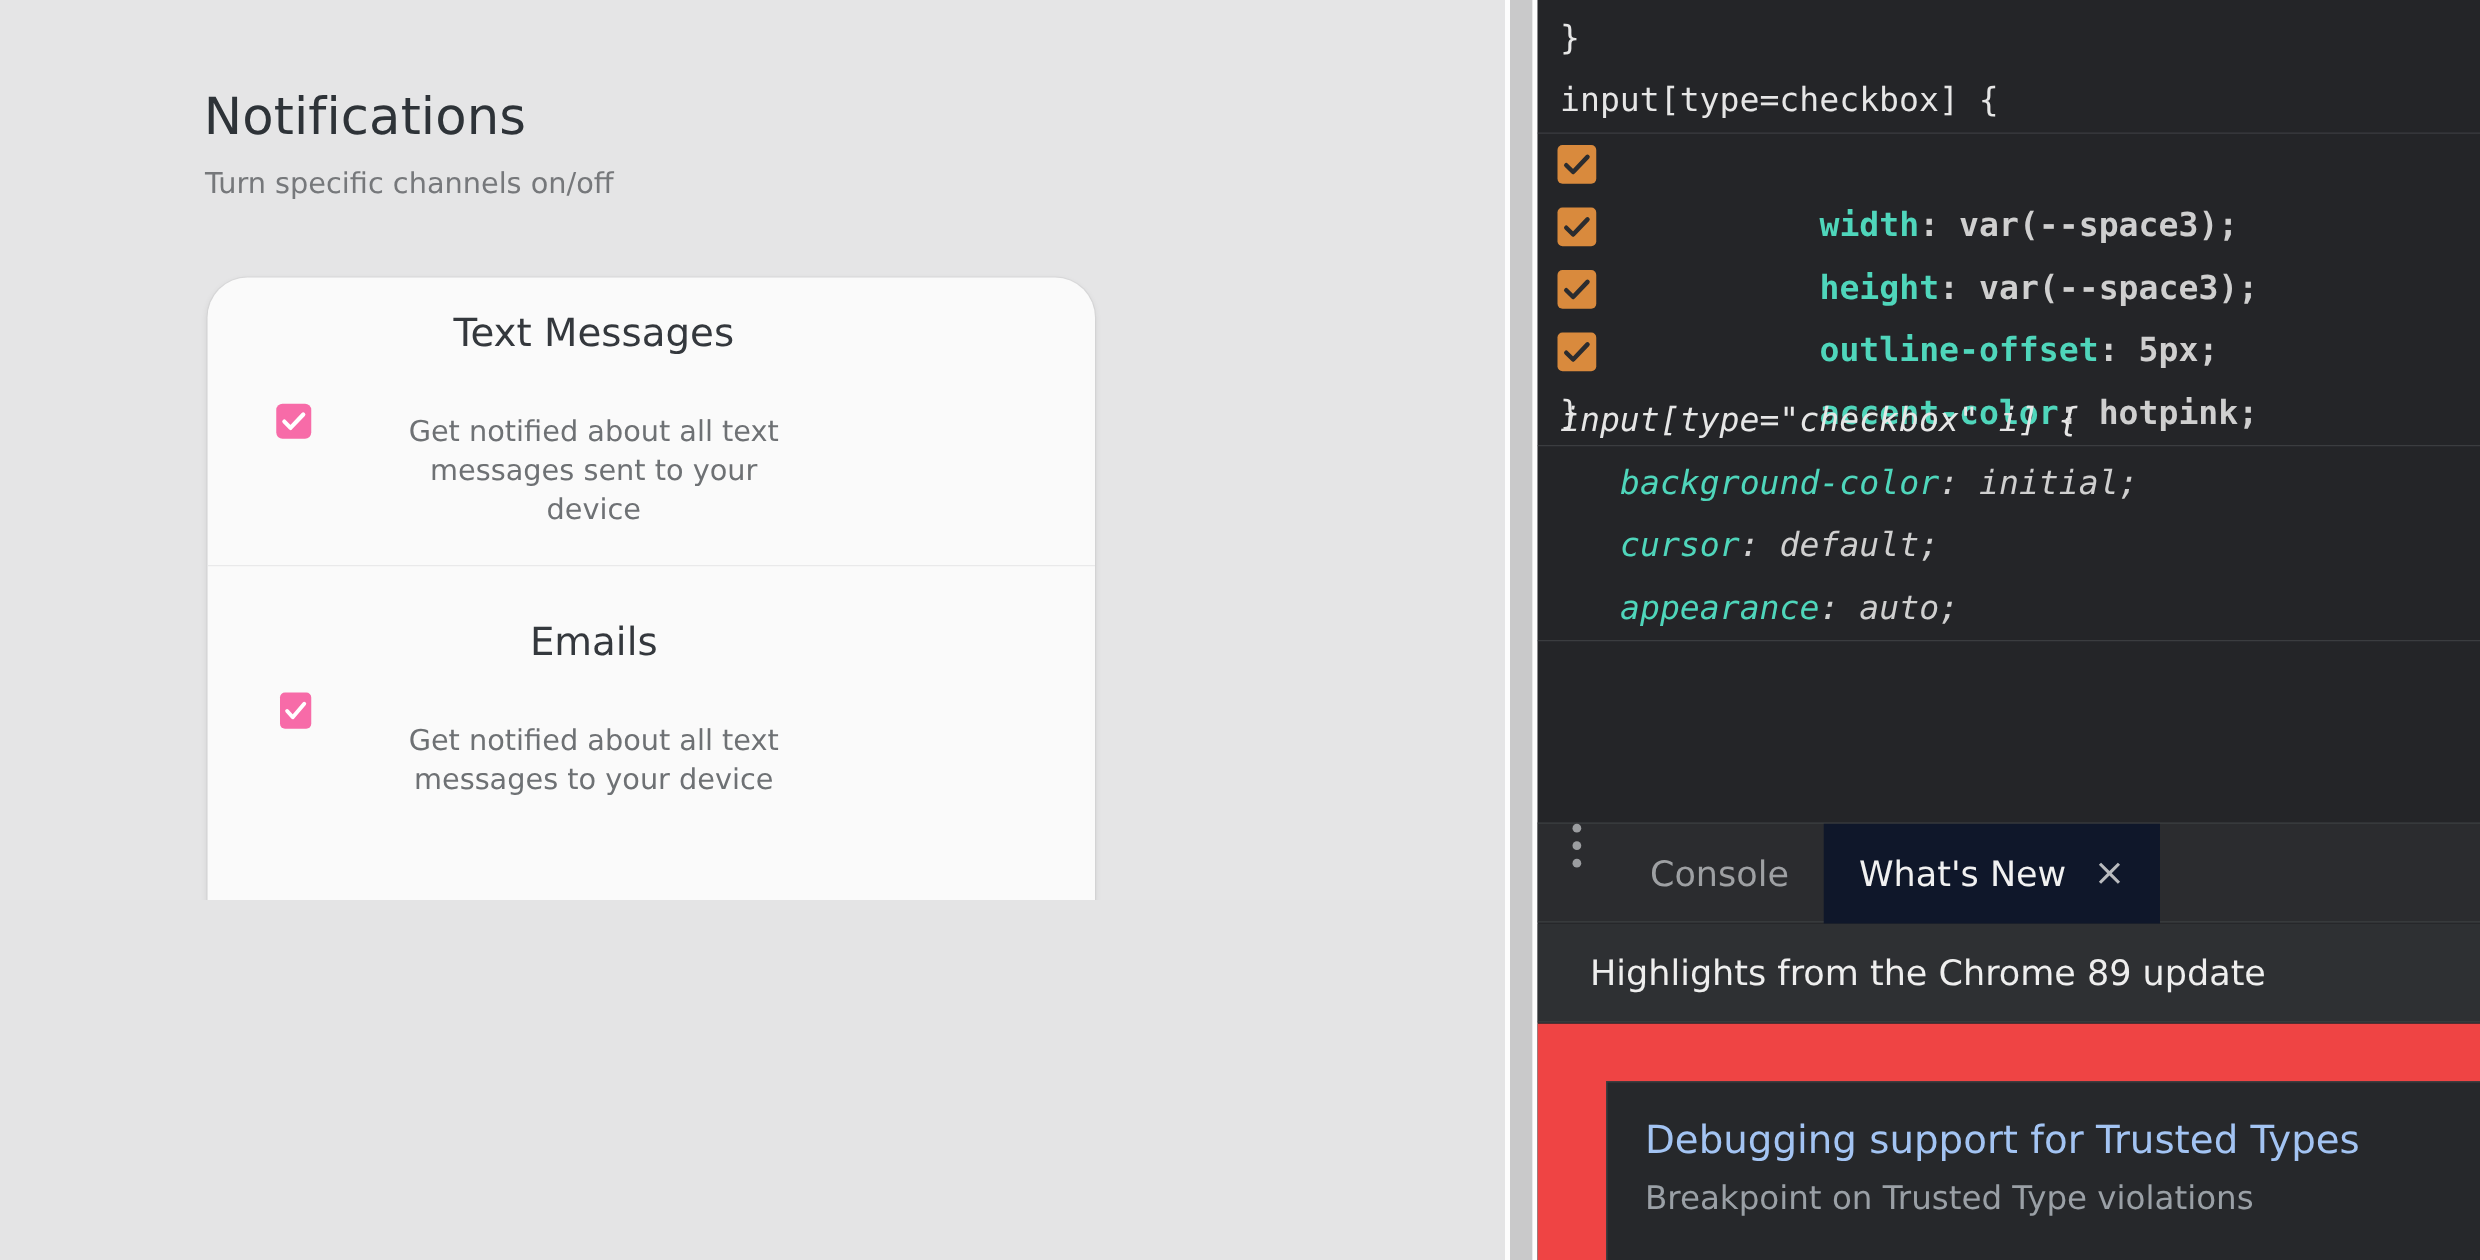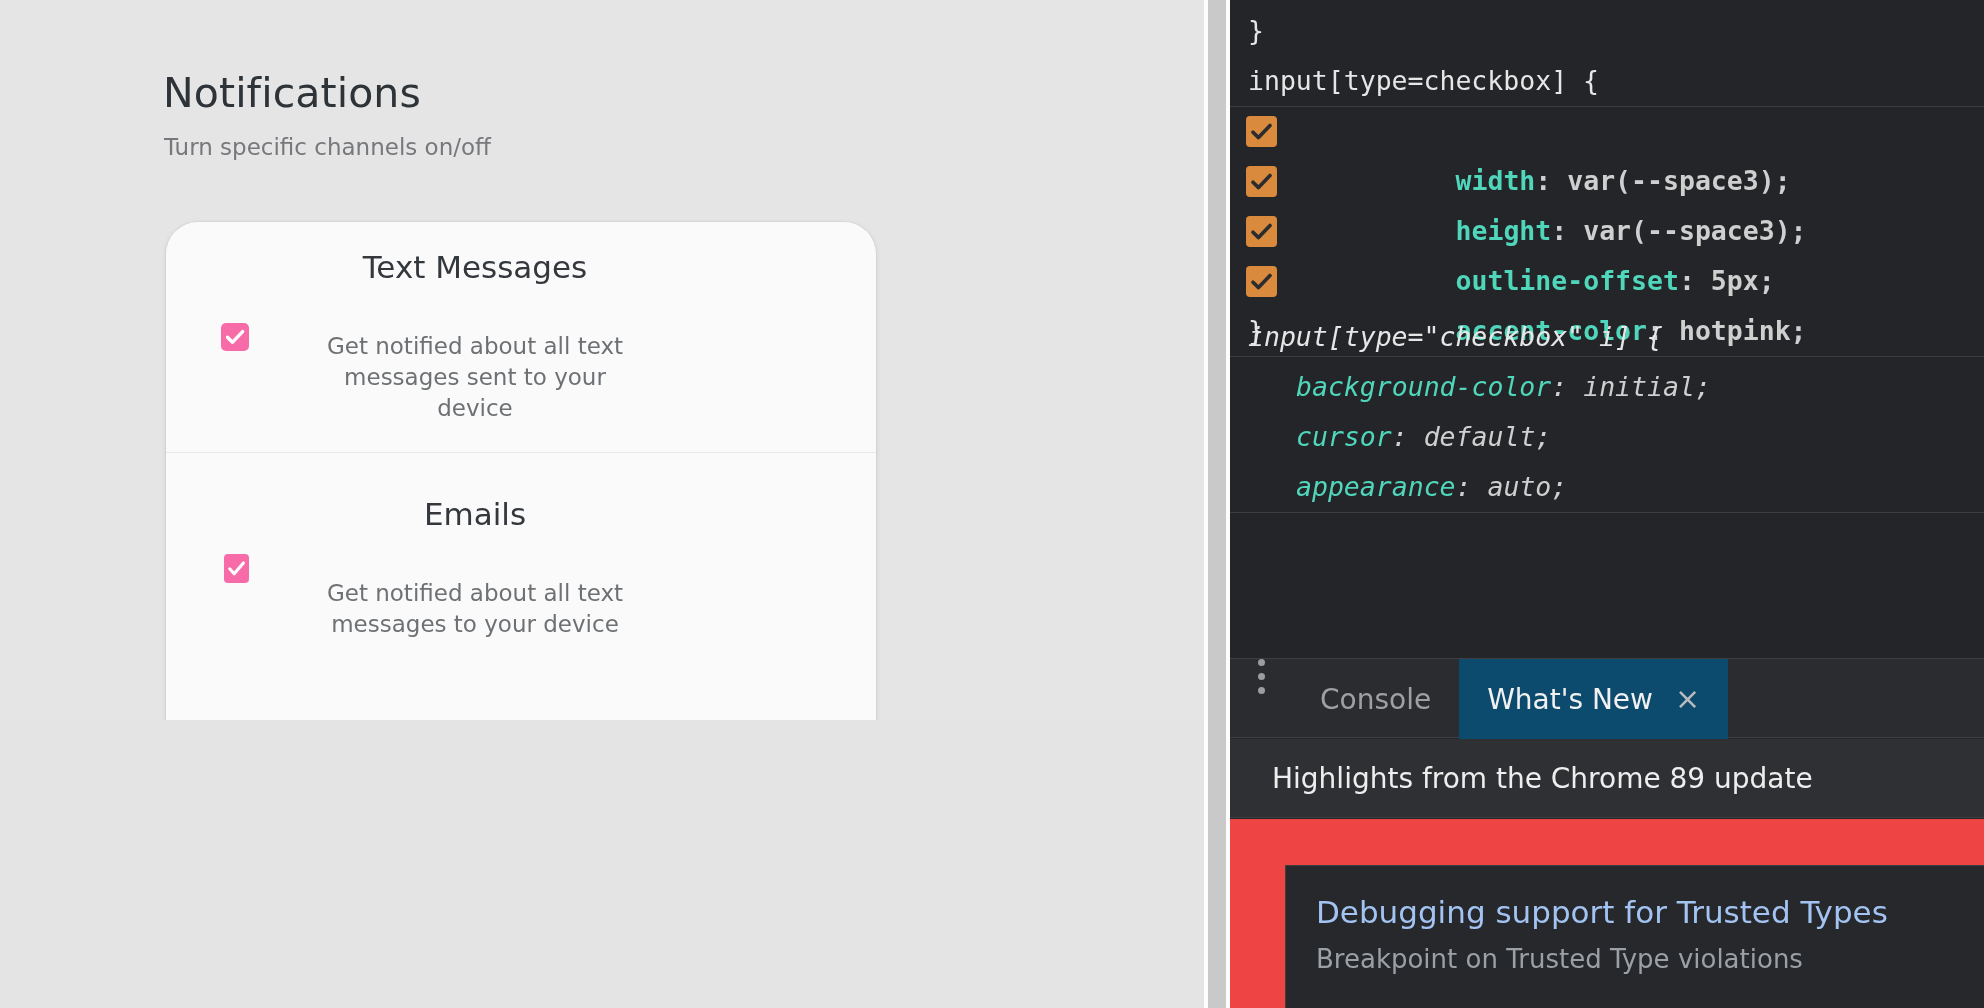--- a/index.html
+++ b/index.html
@@ -136,21 +136,21 @@
     align-items:center; justify-content:center; gap:7px;
   }
   .kebab i{ width:7px; height:7px; border-radius:50%; background:#9b9da0; display:block; }
   .dtab{
     font-family:"DejaVu Sans", sans-serif;
     font-size:28px; color:#9ea0a3;
     padding:0 28px;
     height:80px; display:flex; align-items:center;
   }
   .dtab.active{
-    background:#0c4a6e; color:#f1f1f1;
+    background:#0f172a; color:#f1f1f1;
     gap:22px;
   }
   .dtab .x{ font-size:30px; color:#b9bbbe; line-height:1; }
 
   .whatsnew-head{
     position:absolute; left:0; top:739px; width:787px; height:79px;
     background:#2e3033;
     border-bottom:1px solid #3d3f42;
     display:flex; align-items:center;
     padding-left:42px;

